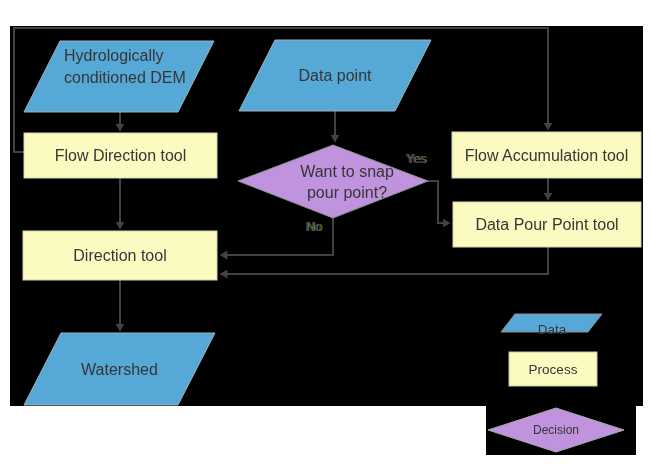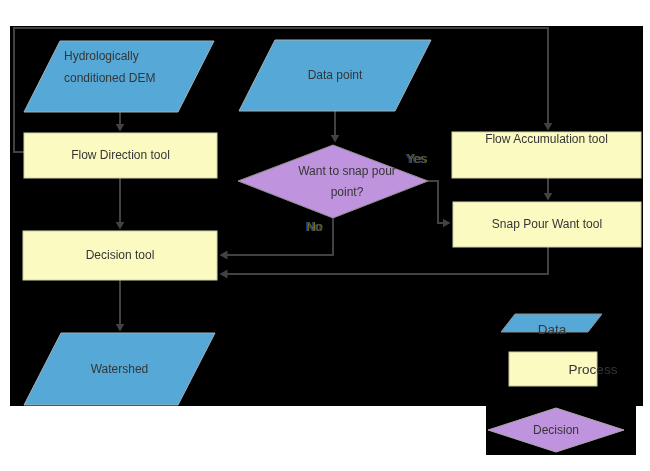--- a/index.html
+++ b/index.html
@@ -5,34 +5,34 @@
   html,body{margin:0;padding:0;background:#fff;}
   #stage{
     position:relative;width:650px;height:471px;background:#ffffff;overflow:hidden;
     font-family:"Liberation Sans",sans-serif;
   }
   .bg{position:absolute;background:#000000;}
   #bg-main{left:10px;top:26px;width:633px;height:380px;}
   #bg-patch{left:486px;top:406px;width:150px;height:49px;}
   #diagram-svg{position:absolute;left:0;top:0;width:650px;height:471px;}
   .lbl{
-    position:absolute;color:#363636;font-size:12px;line-height:21px;
+    position:absolute;color:#363636;font-size:16px;line-height:21px;
     white-space:normal;
   }
   .center{display:flex;align-items:center;justify-content:center;text-align:center;}
   #dem-label{left:64px;top:45px;width:124px;text-align:left;line-height:22px;}
   #pour-label{left:239px;top:40px;width:192px;height:71px;}
   #flowdir-label{left:24px;top:133px;width:193px;height:45px;}
-  #flowacc-label{left:452px;top:116px;width:189px;height:46px;}
+  #flowacc-label{left:452px;top:132px;width:189px;height:46px;}
   #snap-label{left:453px;top:202px;width:188px;height:45px;}
   #diamond-label{left:293px;top:161px;width:108px;text-align:center;}
   #wtool-label{left:23px;top:231px;width:194px;height:49px;}
   #watershed-label{left:24px;top:333px;width:191px;height:72px;text-align:center;}
   #legend-data-label{left:501px;top:314px;width:102px;height:31px;font-size:13.5px;}
-  #legend-process-label{left:509px;top:352px;width:88px;height:34px;font-size:13.5px;padding-left:40px;}
+  #legend-process-label{left:509px;top:352px;width:88px;height:34px;font-size:13.5px;}
   #legend-decision-label{left:488px;top:408px;width:136px;height:44px;font-size:12px;}
   .edge-lbl{
     position:absolute;font-size:12.5px;color:#4a4a4a;
     text-shadow:1px 0 rgba(255,230,0,0.45), -1px 0 rgba(40,120,255,0.45);
   }
   #yes-label{left:406px;top:152px;}
   #no-label{left:306px;top:220px;}
 </style>
 </head>
 <body>
@@ -73,22 +73,22 @@
     <polygon points="515,314 602,314 588,332 501,332" fill="#56a8d6" stroke="#8f8f8f" stroke-width="1"></polygon>
     <rect x="509" y="352" width="88" height="34" fill="#fbfac1" stroke="#c9c9a0" stroke-width="1"></rect>
     <polygon points="556,408 624,430 556,452 488,430" fill="#bf93de" stroke="#a9a9a9" stroke-width="1"></polygon>
   </svg>
 
   <div class="lbl" id="dem-label">Hydrologically conditioned DEM</div>
   <div class="lbl center" id="pour-label">Data point</div>
   <div class="lbl center" id="flowdir-label">Flow Direction tool</div>
   <div class="lbl center" id="flowacc-label">Flow Accumulation tool</div>
   <div class="lbl" id="diamond-label">Want to snap pour point?</div>
-  <div class="lbl center" id="snap-label">Snap Pour Want tool</div>
-  <div class="lbl center" id="wtool-label">Decision tool</div>
+  <div class="lbl center" id="snap-label">Data Pour Point tool</div>
+  <div class="lbl center" id="wtool-label">Direction tool</div>
   <div class="lbl center" id="watershed-label">Watershed</div>
 
   <div class="edge-lbl" id="yes-label">Yes</div>
   <div class="edge-lbl" id="no-label">No</div>
 
   <div class="lbl center" id="legend-data-label">Data</div>
   <div class="lbl center" id="legend-process-label">Process</div>
   <div class="lbl center" id="legend-decision-label">Decision</div>
 
 </div>

